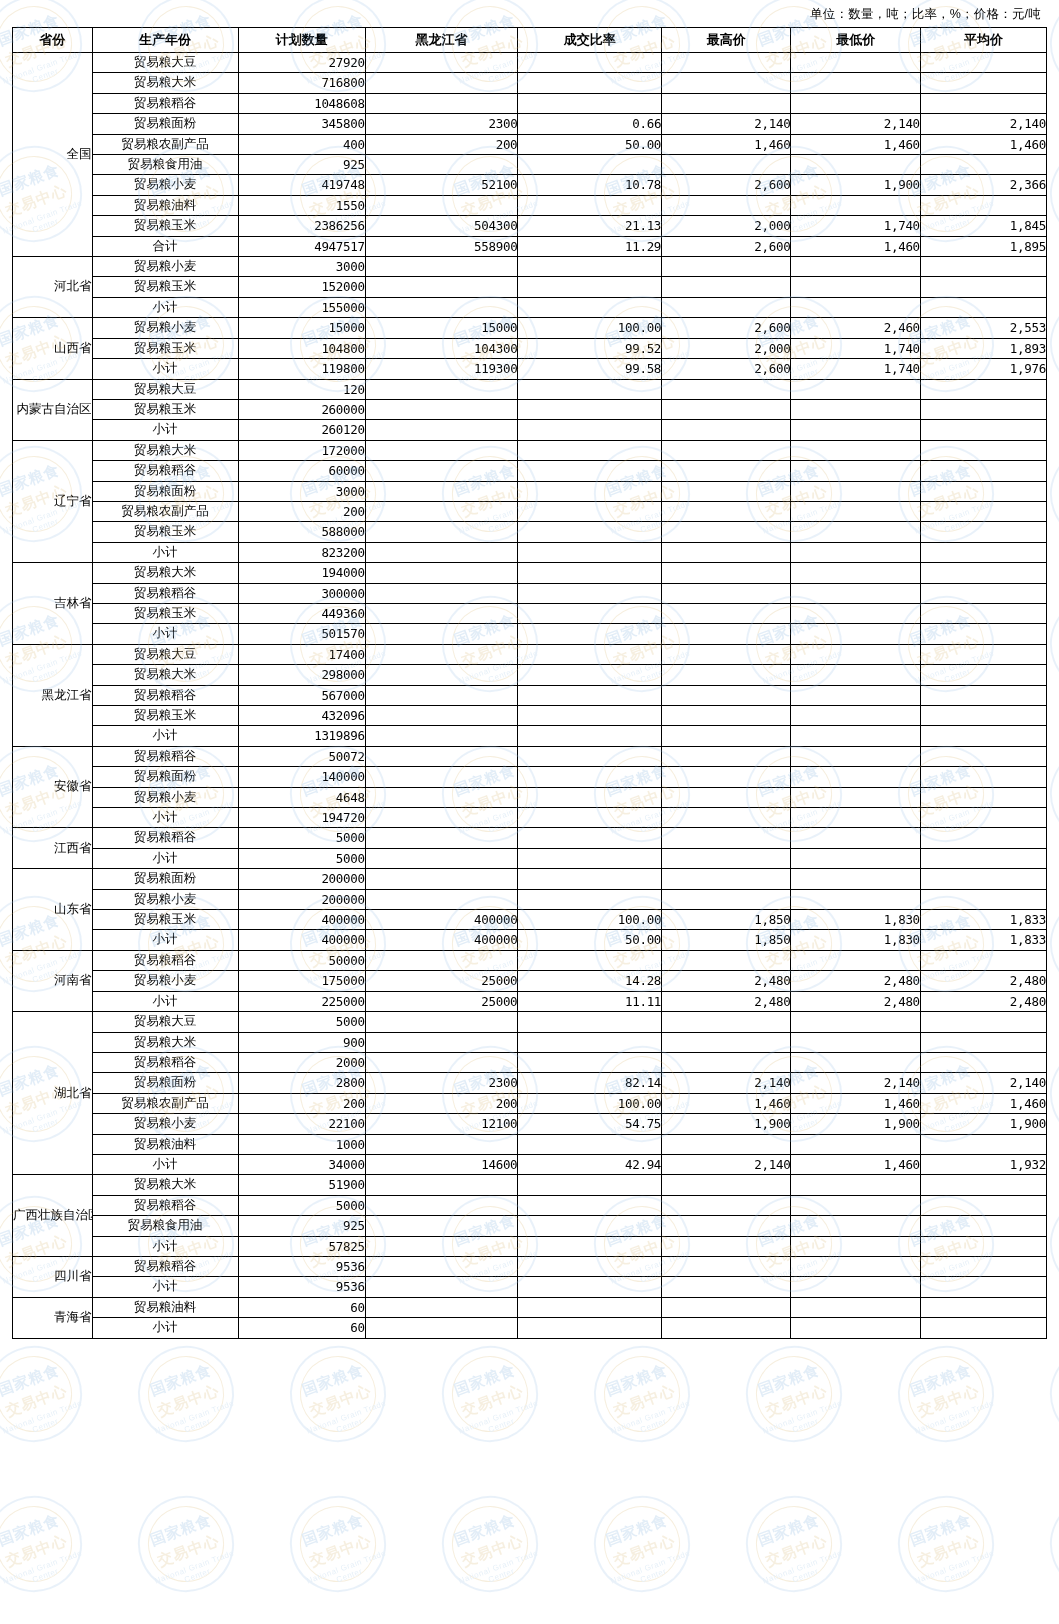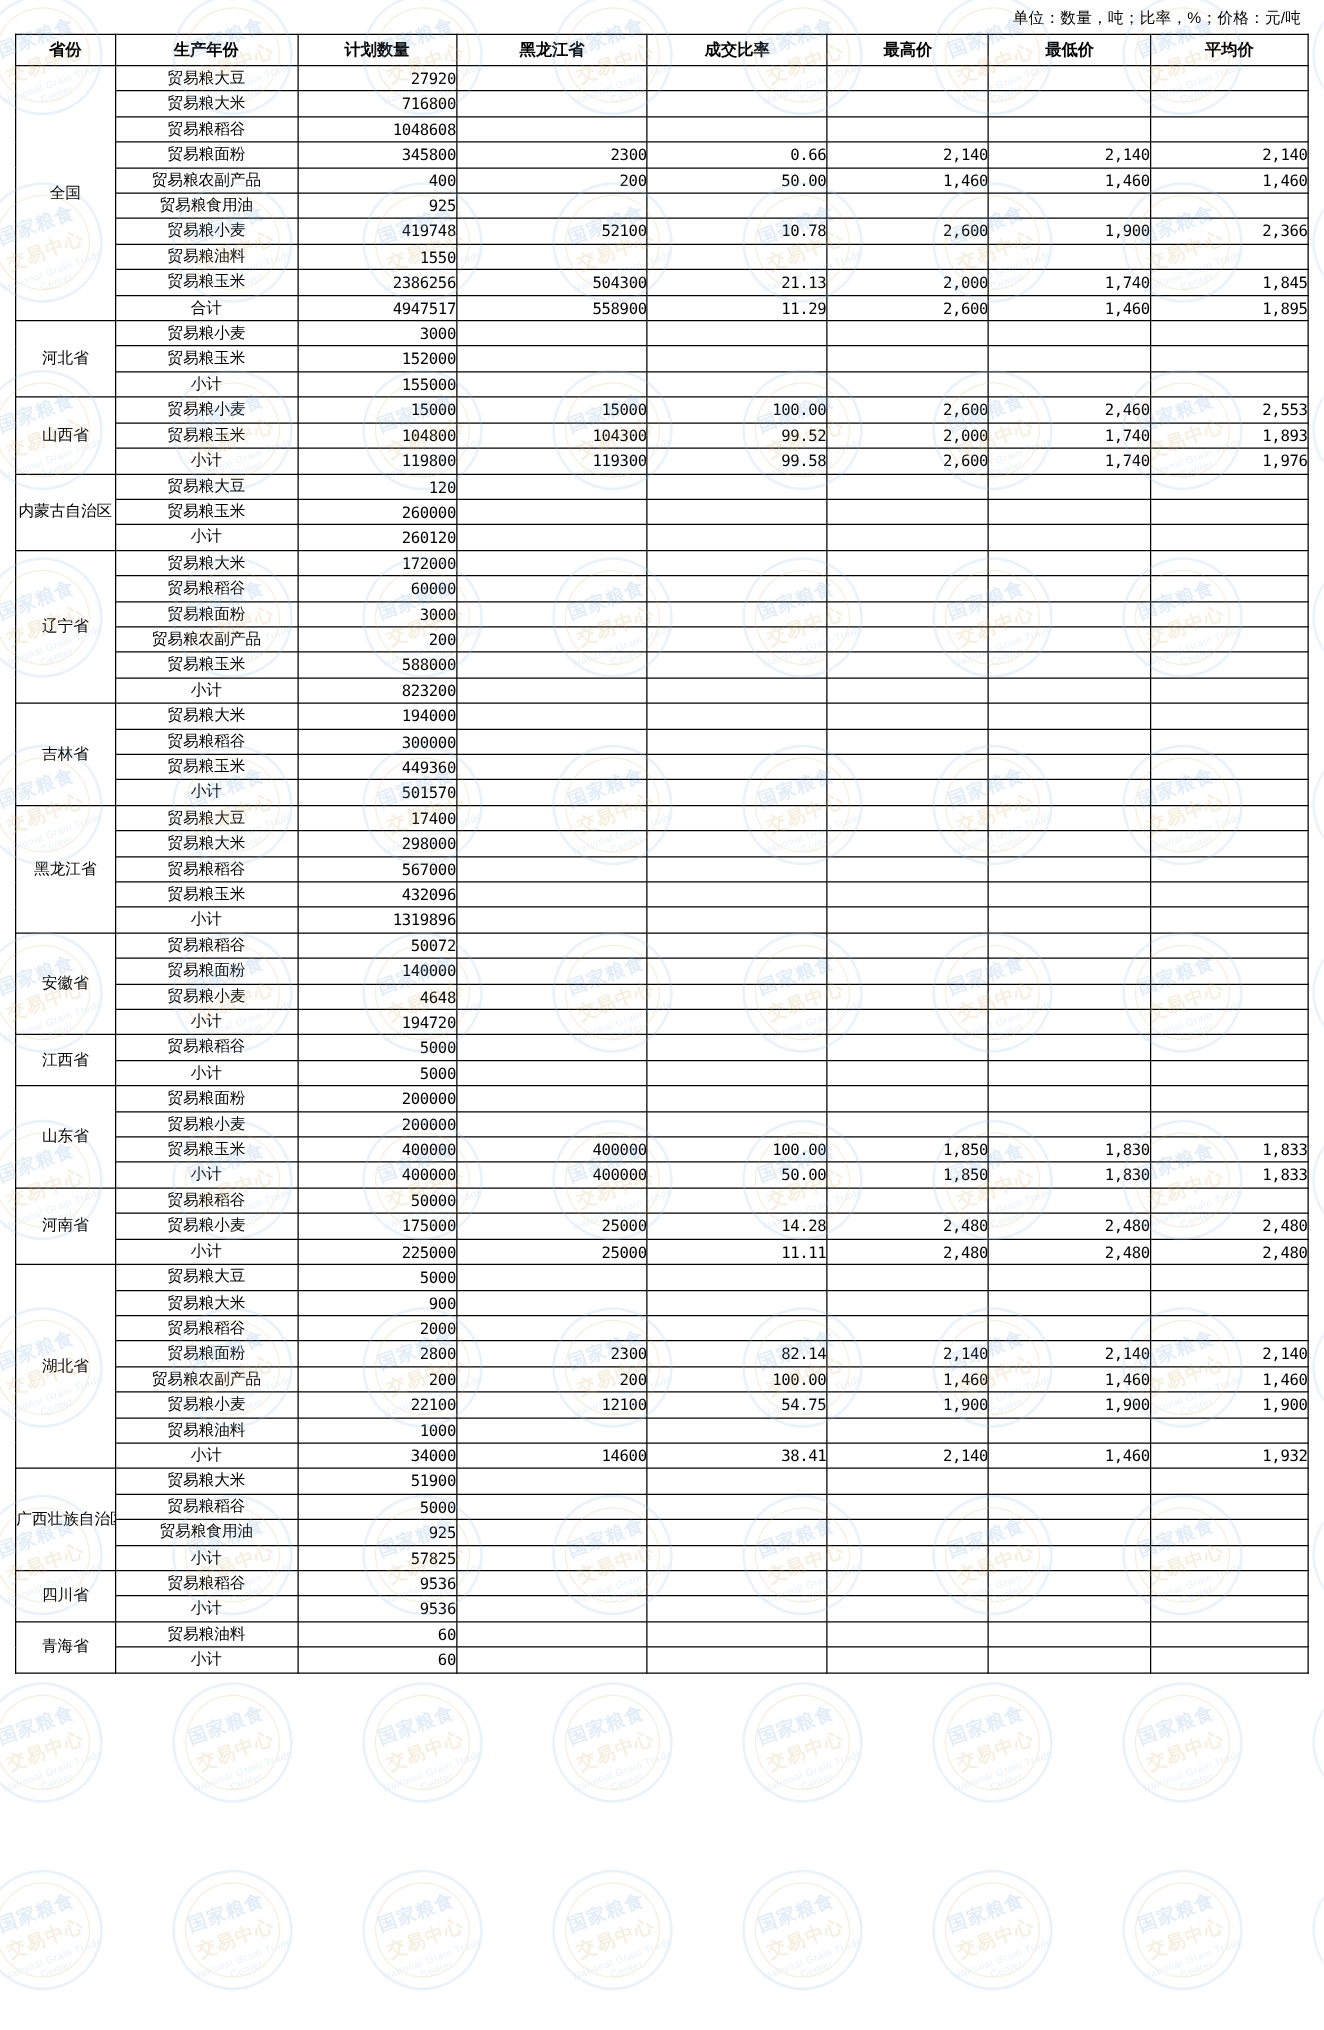--- a/index.html
+++ b/index.html
@@ -44,21 +44,21 @@
     white-space: nowrap;
   }
   table.grid th {
     font-weight: bold;
     text-align: center;
     font-size: 13px;
     height: 24px;
     line-height: 24px;
   }
   td.prov {
-    text-align: center;
+    text-align: right;
     vertical-align: middle;
     font-size: 12.5px;
     white-space: normal;
     line-height: 15px;
   }
   td.item {
     text-align: center;
     font-size: 12.5px;
   }
   td.num {
@@ -664,21 +664,21 @@
           <td class="num"></td>
           <td class="num"></td>
           <td class="num"></td>
           <td class="num"></td>
           <td class="num"></td>
         </tr>
         <tr>
           <td class="item">小计</td>
           <td class="num">34000</td>
           <td class="num">14600</td>
-          <td class="num">38.41</td>
+          <td class="num">42.94</td>
           <td class="num">2,140</td>
           <td class="num">1,460</td>
           <td class="num">1,932</td>
         </tr>
         <tr>
           <td class="prov" rowspan="4">广西壮族自治区</td>
           <td class="item">贸易粮大米</td>
           <td class="num">51900</td>
           <td class="num"></td>
           <td class="num"></td>

